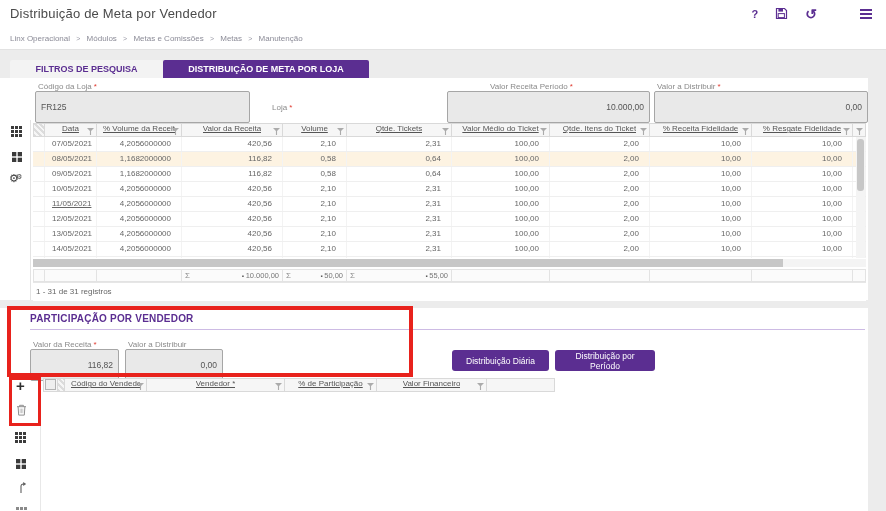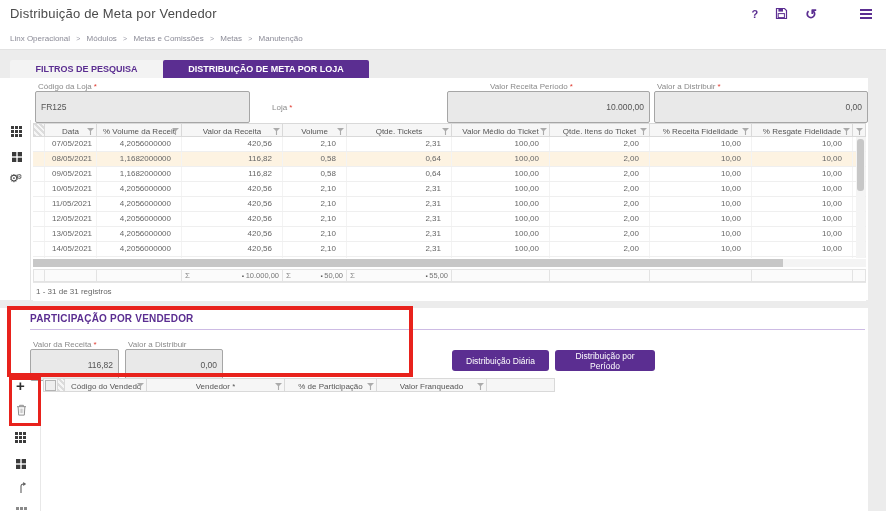--- a/index.html
+++ b/index.html
@@ -25,21 +25,21 @@
   .tab{position:absolute;top:60px;height:18px;line-height:18px;font-size:9px;font-weight:bold;text-align:center;border-radius:2px 2px 0 0;cursor:pointer;white-space:nowrap;}
   .tab-inactive{left:10px;width:153px;background:#f3f3f3;color:#5b2e91;}
   .tab-active{left:163px;width:206px;background:#5b2e91;color:#fff;}
   
   .flabel{position:absolute;font-size:8px;color:#8a8a8a;white-space:nowrap;}
   .req{color:#e03c31;margin-left:2px;}
   .finput{position:absolute;height:32px;background:#e9e9e9;border:1px solid #a6a6a6;border-radius:2px;font-size:8.5px;color:#555;box-sizing:border-box;padding:0 5px;font-family:"Liberation Sans",sans-serif;}
   .finput.num{text-align:right;}
   
   .ghead{position:absolute;display:flex;}
-  .hcell{position:relative;height:14px;background:#f6f6f6;border:1px solid #d9d9d9;border-left:none;display:flex;align-items:flex-end;justify-content:center;font-size:8px;color:#555;box-sizing:border-box;flex:none;cursor:pointer;}
+  .hcell{position:relative;height:14px;background:#f6f6f6;border:1px solid #d9d9d9;border-left:none;display:flex;align-items:flex-start;justify-content:center;font-size:8px;color:#555;box-sizing:border-box;flex:none;cursor:pointer;text-decoration:underline;}
   .hcell:first-child{border-left:1px solid #d9d9d9;}
   .hlabel{white-space:nowrap;overflow:hidden;max-width:calc(100% - 12px);}
   .funnel{position:absolute;right:2px;top:4px;width:7px;height:7px;background:#ababab;clip-path:polygon(0 0,100% 0,58% 42%,58% 100%,42% 100%,42% 42%);}
   .stripe{background:repeating-linear-gradient(45deg,#dcdcdc 0 2px,#f6f6f6 2px 4px);cursor:default;}
   .gbody{position:absolute;overflow:hidden;background:#fff;}
   .trow{display:flex;height:14px;border-bottom:1px solid #efefef;background:#fff;cursor:pointer;}
   .trow.sel{background:#fdf3e2;}
   .tcell{flex:none;box-sizing:border-box;font-size:8px;color:#666;line-height:13px;overflow:hidden;white-space:nowrap;border-right:1px solid #f3f3f3;}
   .tcell.left{padding-left:7px;text-align:left;}
   .tcell.right{padding-right:10px;text-align:right;}
@@ -247,21 +247,21 @@
         <div class="tcell right" style="width: 64px;">2,10</div>
         <div class="tcell right" style="width: 105px;">2,31</div>
         <div class="tcell right" style="width: 98px;">100,00</div>
         <div class="tcell right" style="width: 100px;">2,00</div>
         <div class="tcell right" style="width: 102px;">10,00</div>
         <div class="tcell right" style="width: 101px;">10,00</div>
         <div class="tcell" style="width: 13px;"></div>
       </div>
       <div class="trow">
         <div class="tcell" style="width: 12px;"></div>
-        <div class="tcell left" style="width: 52px;">11/05/2021</div>
+        <div class="tcell left" style="width: 52px; text-decoration: underline;">11/05/2021</div>
         <div class="tcell right" style="width: 85px;">4,2056000000</div>
         <div class="tcell right" style="width: 101px;">420,56</div>
         <div class="tcell right" style="width: 64px;">2,10</div>
         <div class="tcell right" style="width: 105px;">2,31</div>
         <div class="tcell right" style="width: 98px;">100,00</div>
         <div class="tcell right" style="width: 100px;">2,00</div>
         <div class="tcell right" style="width: 102px;">10,00</div>
         <div class="tcell right" style="width: 101px;">10,00</div>
         <div class="tcell" style="width: 13px;"></div>
       </div>
@@ -421,21 +421,21 @@
       </div>
       <div class="hcell" style="width: 138px;">
         <span class="hlabel">Vendedor *</span>
         <span class="funnel"></span>
       </div>
       <div class="hcell" style="width: 92px;">
         <span class="hlabel">% de Participação</span>
         <span class="funnel"></span>
       </div>
       <div class="hcell" style="width: 110px;">
-        <span class="hlabel">Valor Franqueado</span>
+        <span class="hlabel">Valor Financeiro</span>
         <span class="funnel"></span>
       </div>
       <div class="hcell" style="width: 68px;"></div>
     </div>
   <div style="position:absolute;left:43px;top:392px;width:822px;height:119px;background:#fff;"></div>
 
   <div class="anno" style="left:7px;top:306px;width:406px;height:71px;"></div>
   <div class="anno anno2" style="left:9px;top:377px;width:32px;height:49px;"></div>
 
 </div>

